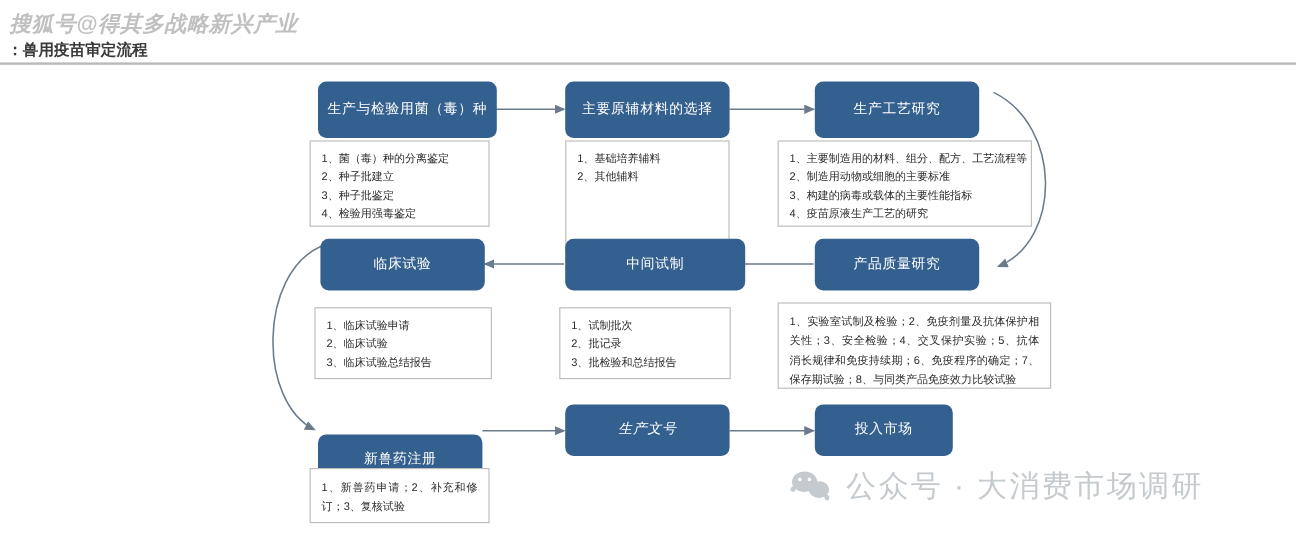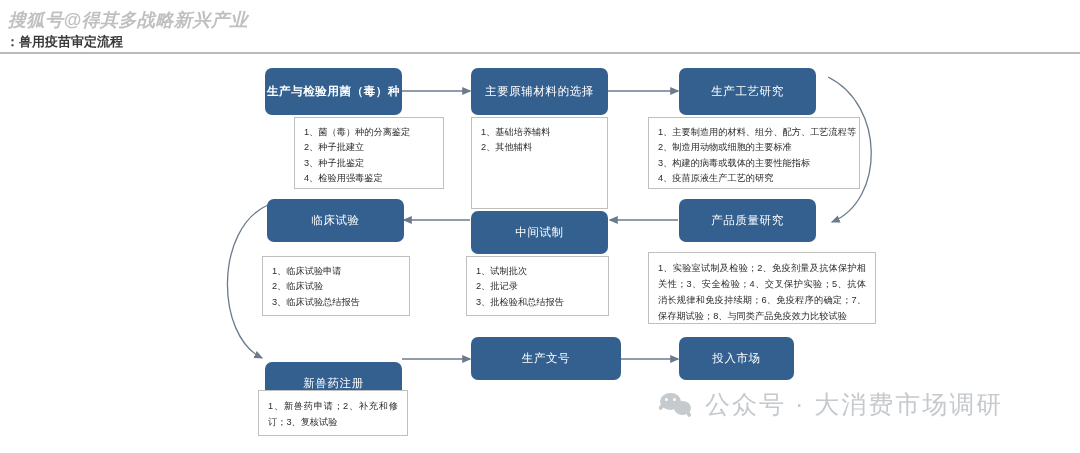--- a/index.html
+++ b/index.html
@@ -117,22 +117,22 @@
 
     <line x1="470" y1="220" x2="404" y2="220" stroke="#6b7b8c" stroke-width="1.3" marker-end="url(#ah)"></line>
 
     <path d="M268,205 C215,228 215,335 262,358" fill="none" stroke="#6b7b8c" stroke-width="1.3" marker-end="url(#ah)"></path>
 
     <line x1="402" y1="359" x2="470" y2="359" stroke="#6b7b8c" stroke-width="1.3" marker-end="url(#ah)"></line>
 
     <line x1="608" y1="359" x2="678" y2="359" stroke="#6b7b8c" stroke-width="1.3" marker-end="url(#ah)"></line>
   </svg>
 
-  <div class="node" style="left:265px; top:68px; width:137px; height:47px;font-weight:bold;">生产与检验用菌（毒）种</div>
-  <div class="detail" style="left:258px; top:117px; width:150px; height:72px;margin-left:36px;">
+  <div class="node" style="left:265px; top:68px; width:149px; height:47px;">生产与检验用菌（毒）种</div>
+  <div class="detail" style="left:258px; top:117px; width:150px; height:72px;">
     <ol>
       <li><span class="num">1、</span><span>菌（毒）种的分离鉴定</span></li>
       <li><span class="num">2、</span><span>种子批建立</span></li>
       <li><span class="num">3、</span><span>种子批鉴定</span></li>
       <li><span class="num">4、</span><span>检验用强毒鉴定</span></li>
     </ol>
   </div>
 
   <div class="node" style="left:471px; top:68px; width:137px; height:47px;">主要原辅材料的选择</div>
   <div class="detail" style="left:471px; top:117px; width:137px; height:92px;">
@@ -154,40 +154,40 @@
 
   <div class="node" style="left:267px; top:199px; width:137px; height:43px;">临床试验</div>
   <div class="detail" style="left:262px; top:256px; width:148px; height:60px;">
     <ol>
       <li><span class="num">1、</span><span>临床试验申请</span></li>
       <li><span class="num">2、</span><span>临床试验</span></li>
       <li><span class="num">3、</span><span>临床试验总结报告</span></li>
     </ol>
   </div>
 
-  <div class="node" style="left:471px; top:199px; width:137px; height:43px;margin-top:12px;">中间试制</div>
+  <div class="node" style="left:471px; top:199px; width:150px; height:43px;">中间试制</div>
   <div class="detail" style="left:466px; top:256px; width:143px; height:60px;">
     <ol>
       <li><span class="num">1、</span><span>试制批次</span></li>
       <li><span class="num">2、</span><span>批记录</span></li>
       <li><span class="num">3、</span><span>批检验和总结报告</span></li>
     </ol>
   </div>
 
   <div class="node" style="left:679px; top:199px; width:137px; height:43px;">产品质量研究</div>
   <div class="detail para" style="left:648px; top:252px; width:228px; height:72px;">
     <p>1、实验室试制及检验；2、免疫剂量及抗体保护相关性；3、安全检验；4、交叉保护实验；5、抗体消长规律和免疫持续期；6、免疫程序的确定；7、保存期试验；8、与同类产品免疫效力比较试验</p>
   </div>
 
   <div class="node" style="left:265px; top:337px; width:137px; height:43px;margin-top:25px;">新兽药注册</div>
   <div class="detail para" style="left:258px; top:390px; width:150px; height:46px;">
     <p>1、新兽药申请；2、补充和修订；3、复核试验</p>
   </div>
 
-  <div class="node" style="left:471px; top:337px; width:150px; height:43px;">生产文号</div>
+  <div class="node" style="left:471px; top:337px; width:137px; height:43px;font-style:italic;">生产文号</div>
 
   <div class="node" style="left:679px; top:337px; width:115px; height:43px;">投入市场</div>
 
   <div class="wm-wechat">
     <span class="wechat-glyph">
       <span class="b1"></span>
         <span class="t1"></span>
       <span class="b2"></span>
         <span class="t2"></span>
       <span class="e" style="left:5px; top:6px;"></span>

